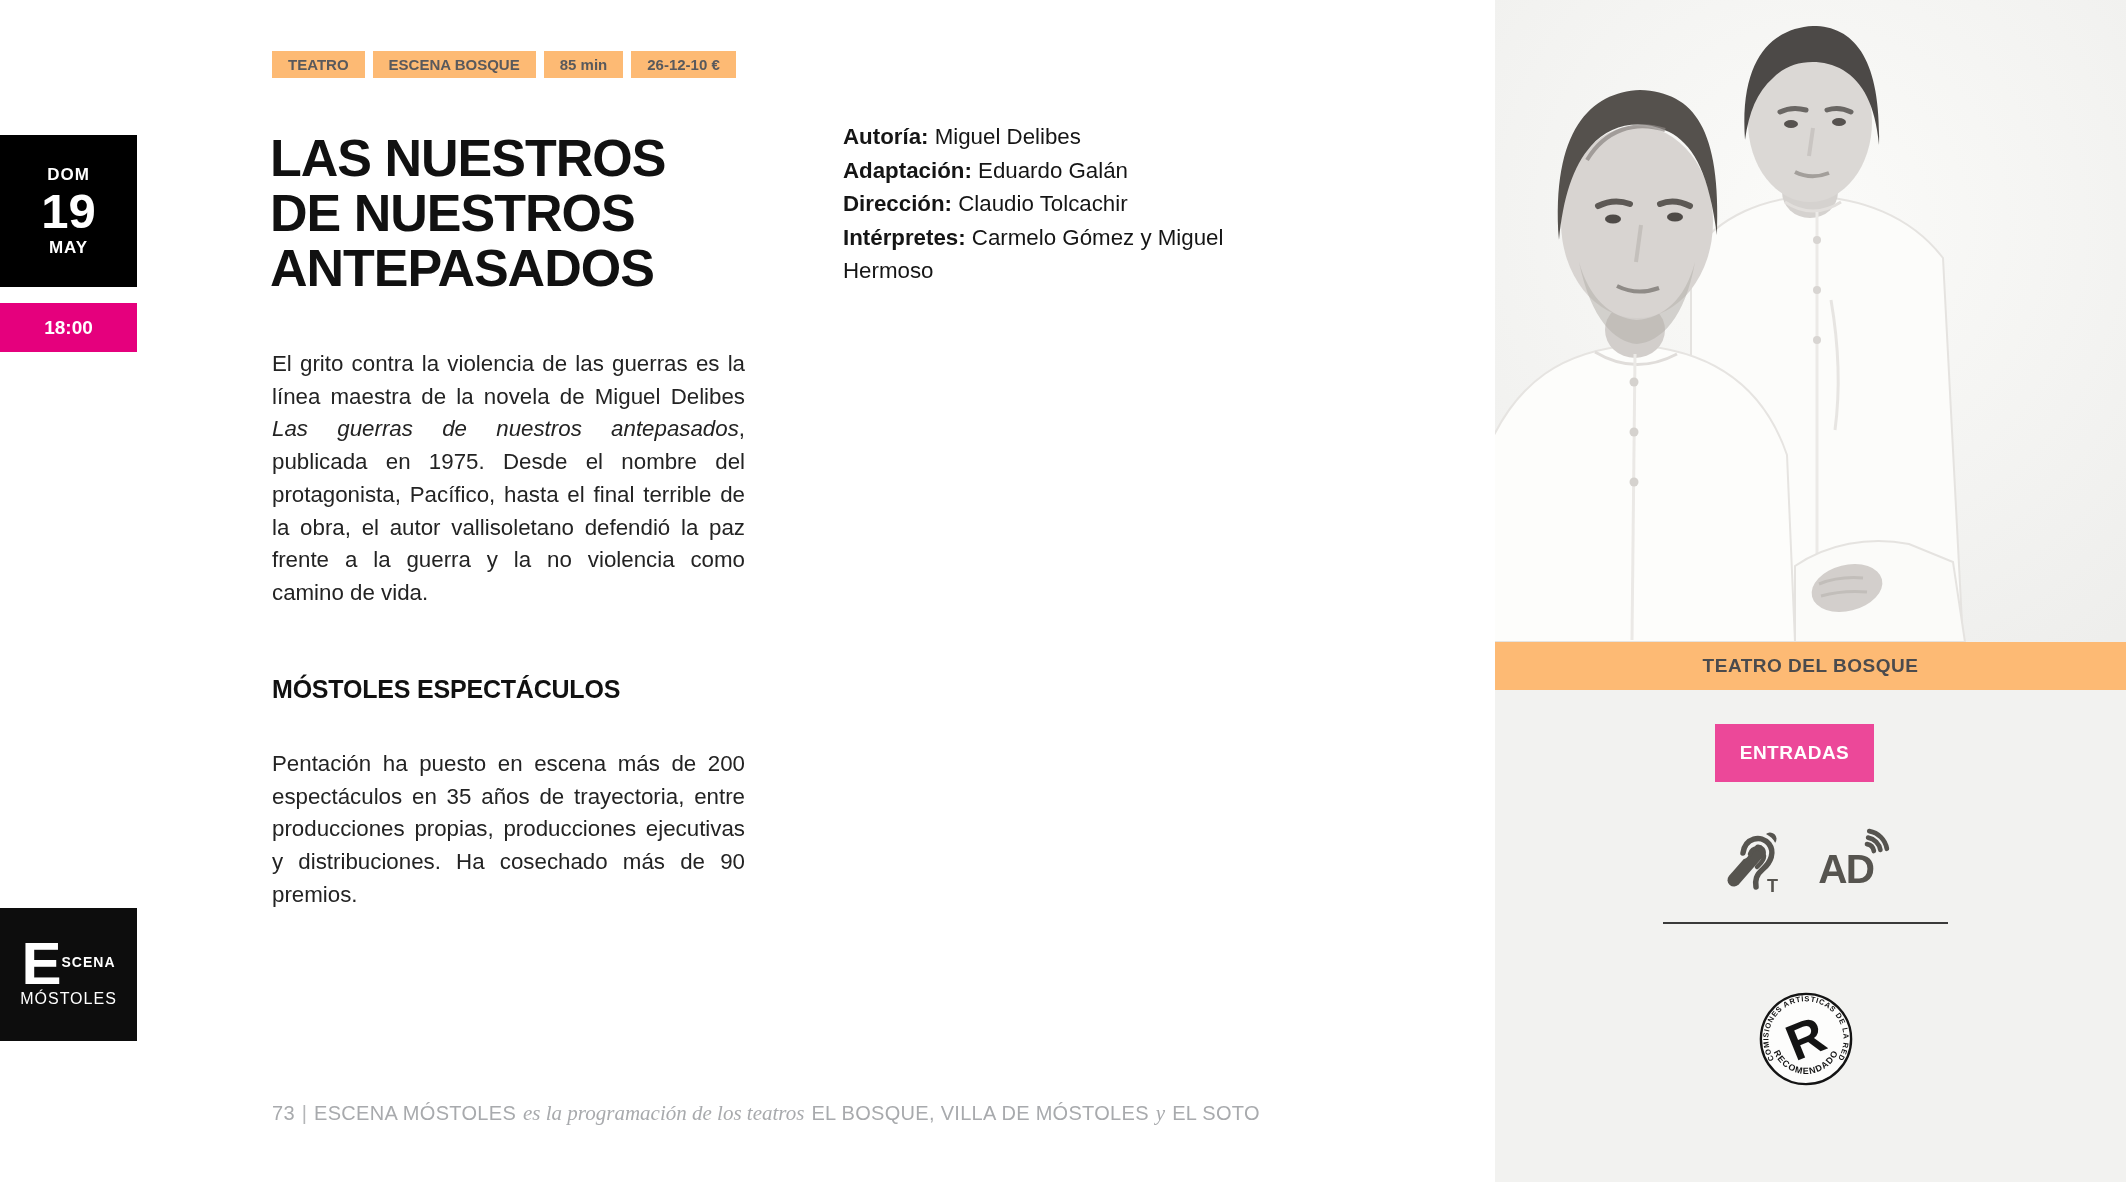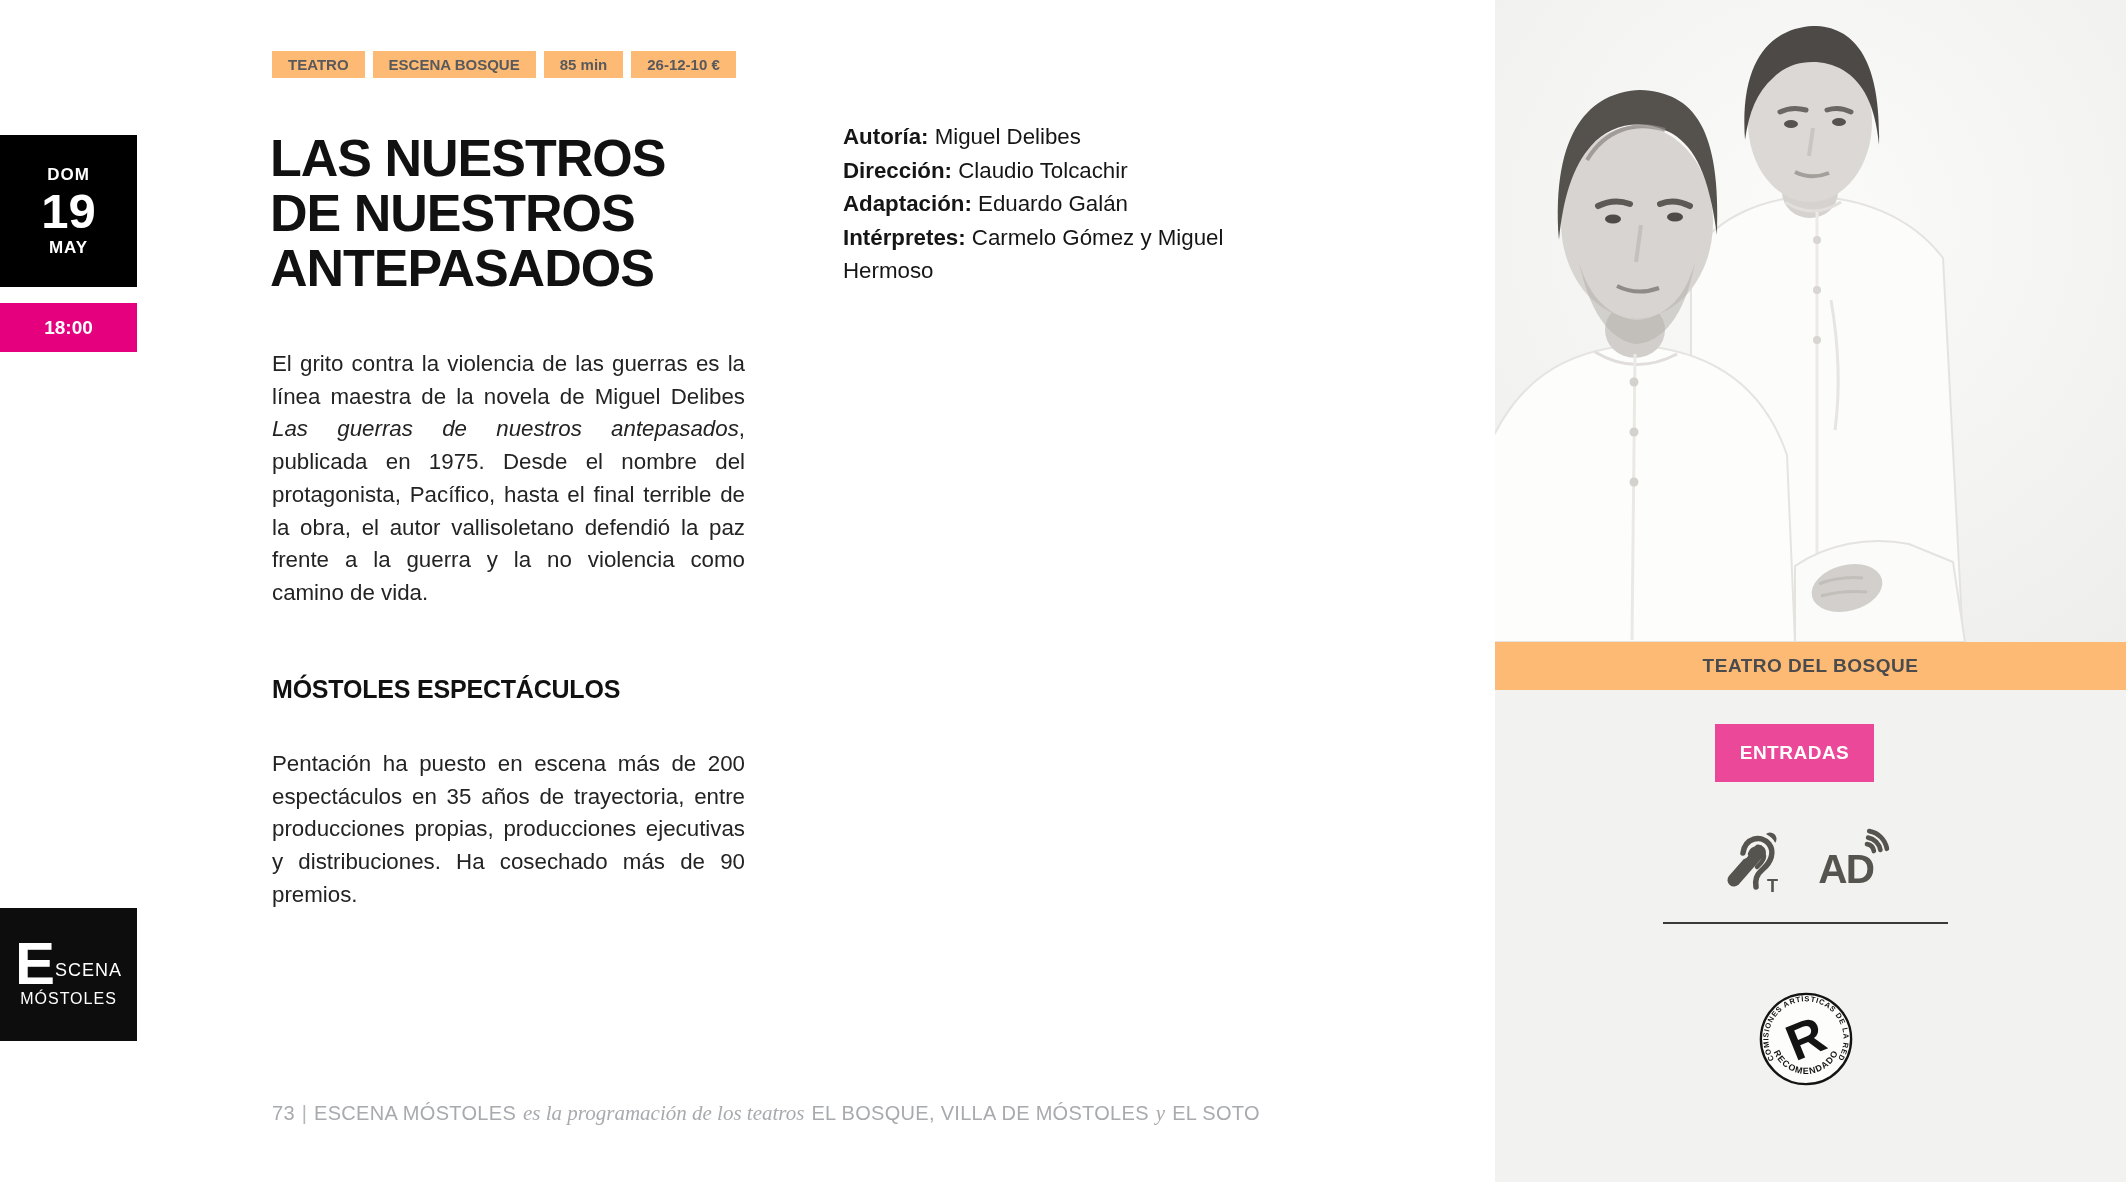--- a/index.html
+++ b/index.html
@@ -15,21 +15,21 @@
   .date-num   { font-size:49px; font-weight:700; line-height:1.0; margin:2px 0; }
   .date-month { font-size:17px; font-weight:700; letter-spacing:1px; }
   .time-block { position:absolute; left:0; top:303px; width:137px; height:49px;
     background:#e5007d; color:#fff; display:flex; align-items:center; justify-content:center;
     font-size:19px; font-weight:700; }
   .logo-block { position:absolute; left:0; top:908px; width:137px; height:133px;
     background:#0d0d0d; color:#fff; display:flex; flex-direction:column;
     align-items:center; justify-content:center; }
   .logo-row { display:flex; align-items:flex-end; }
   .logo-e { font-size:60px; font-weight:700; line-height:0.78; }
-  .logo-scena { font-size:18px; font-weight:400; letter-spacing:1px; margin-bottom:6px; }
+  .logo-scena { font-size:14px; font-weight:700; letter-spacing:1px; margin-bottom:17px; }
   .logo-city { font-size:16px; font-weight:400; letter-spacing:1px; margin-top:3px; }
 
   
   .tags { position:absolute; left:272px; top:51px; display:flex; gap:8px; }
   .tag { background:#fdba74; color:#59595c; font-size:15px; font-weight:700;
     padding:5px 16px; white-space:nowrap; }
 
   
   .title { position:absolute; left:270px; top:131px; color:#111;
     font-size:52px; font-weight:700; line-height:55px; letter-spacing:-1px; }
@@ -101,22 +101,22 @@
     <div>ANTEPASADOS</div>
   </h1>
 
   <p class="body-text para1"><span>El grito contra la violencia de las guerras es la línea maestra de la novela de Miguel Delibes </span><span class="it">Las guerras de nuestros antepasados</span><span>, publicada en 1975. Desde el nombre del protagonista, Pacífico, hasta el final terrible de la obra, el autor vallisoletano defendió la paz frente a la guerra y la no violencia como camino de vida.</span></p>
 
   <h2 class="company-heading">MÓSTOLES ESPECTÁCULOS</h2>
   <p class="body-text para2">Pentación ha puesto en escena más de 200 espectáculos en 35 años de trayectoria, entre producciones propias, producciones ejecutivas y distribuciones. Ha cosechado más de 90 premios.</p>
 
   <div class="credits">
     <div><b>Autoría:</b><span> Miguel Delibes</span></div>
+    <div><b>Adaptación:</b><span> Eduardo Galán</span></div>
     <div><b>Dirección:</b><span> Claudio Tolcachir</span></div>
-    <div><b>Adaptación:</b><span> Eduardo Galán</span></div>
     <div><b>Intérpretes:</b><span> Carmelo Gómez y Miguel Hermoso</span></div>
   </div>
 
   <div class="right-panel">
 
     <div class="photo">
       <svg width="631" height="642" viewBox="0 0 631 642" xmlns="http://www.w3.org/2000/svg">
         <defs>
           <radialGradient id="bgGrad" cx="50%" cy="35%" r="80%">
             <stop offset="0%" stop-color="#fbfbf9"></stop>

